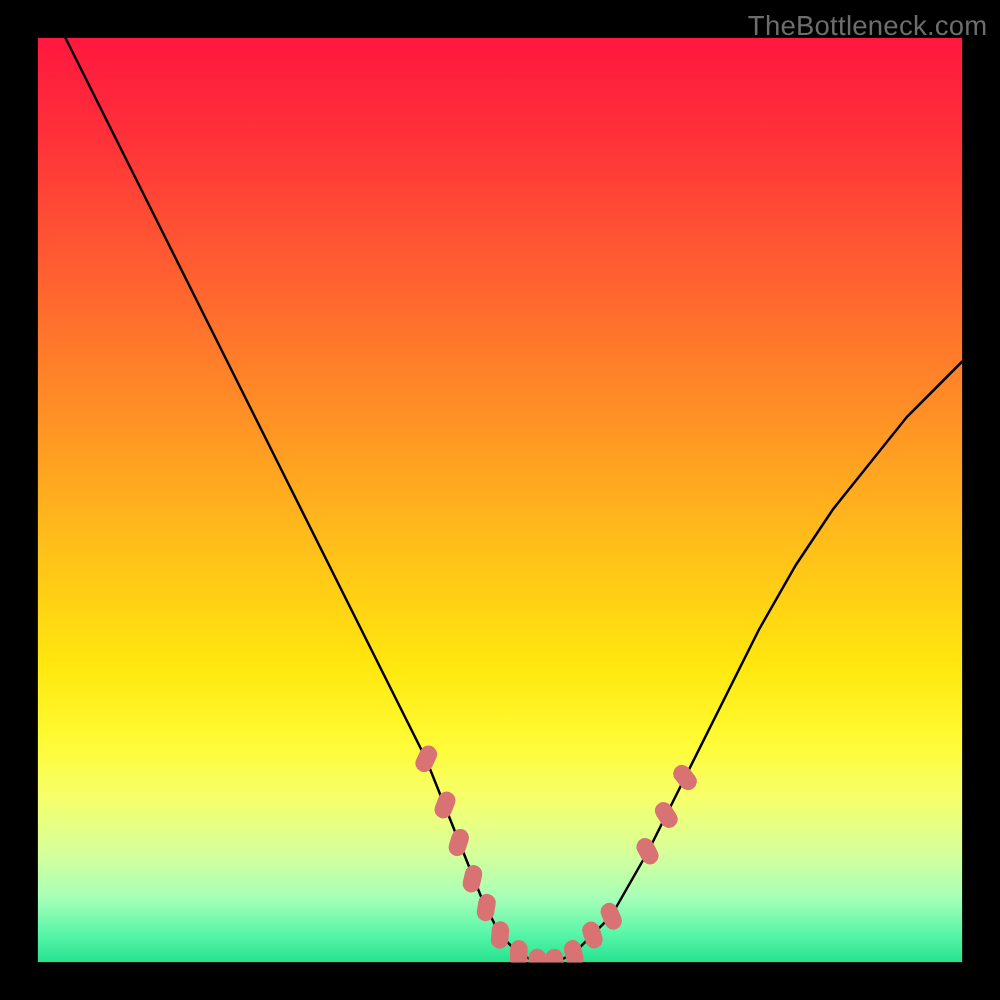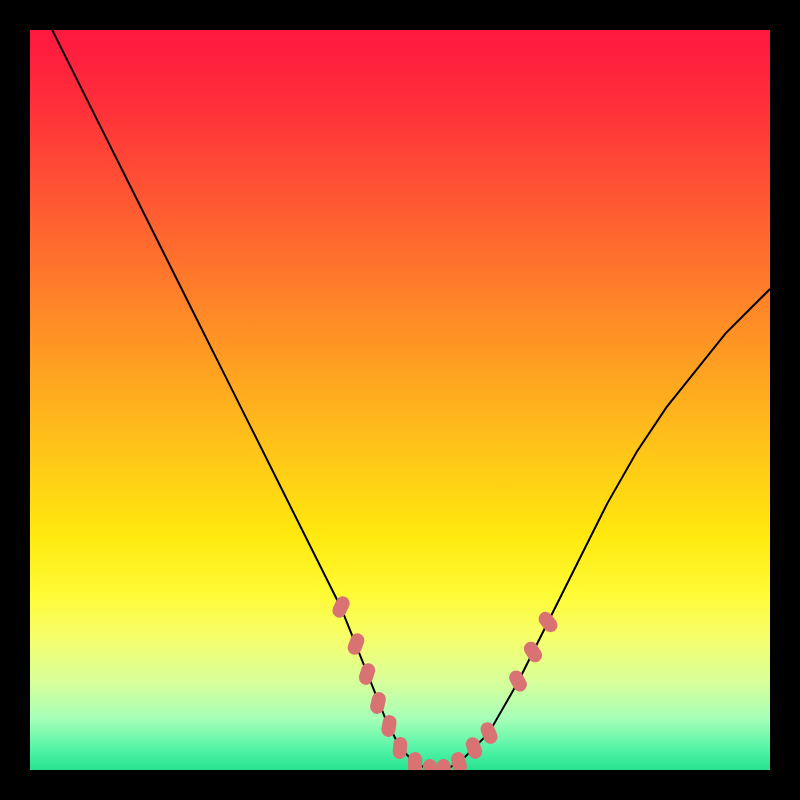--- a/index.html
+++ b/index.html
@@ -96,13 +96,14 @@
         <div class="bead" style="left: 399.6px; top: 740px; background: rgb(217, 115, 115); transform: translate(-50%, -50%) rotate(-3deg);"></div>
         <div class="bead" style="left: 414.4px; top: 740px; background: rgb(217, 115, 115); transform: translate(-50%, -50%) rotate(-8deg);"></div>
         <div class="bead" style="left: 429.2px; top: 732.6px; background: rgb(217, 115, 115); transform: translate(-50%, -50%) rotate(-13deg);"></div>
         <div class="bead" style="left: 444px; top: 717.8px; background: rgb(217, 115, 115); transform: translate(-50%, -50%) rotate(-18deg);"></div>
         <div class="bead" style="left: 458.8px; top: 703px; background: rgb(217, 115, 115); transform: translate(-50%, -50%) rotate(-23deg);"></div>
         <div class="bead" style="left: 488.4px; top: 651.2px; background: rgb(217, 115, 115); transform: translate(-50%, -50%) rotate(-28deg);"></div>
         <div class="bead" style="left: 503.2px; top: 621.6px; background: rgb(217, 115, 115); transform: translate(-50%, -50%) rotate(-33deg);"></div>
         <div class="bead" style="left: 518px; top: 592px; background: rgb(217, 115, 115); transform: translate(-50%, -50%) rotate(-38deg);"></div>
       </div>
   </div>
+  <div class="watermark">TheBottleneck.com</div>
 </div>
 
 </body></html>

